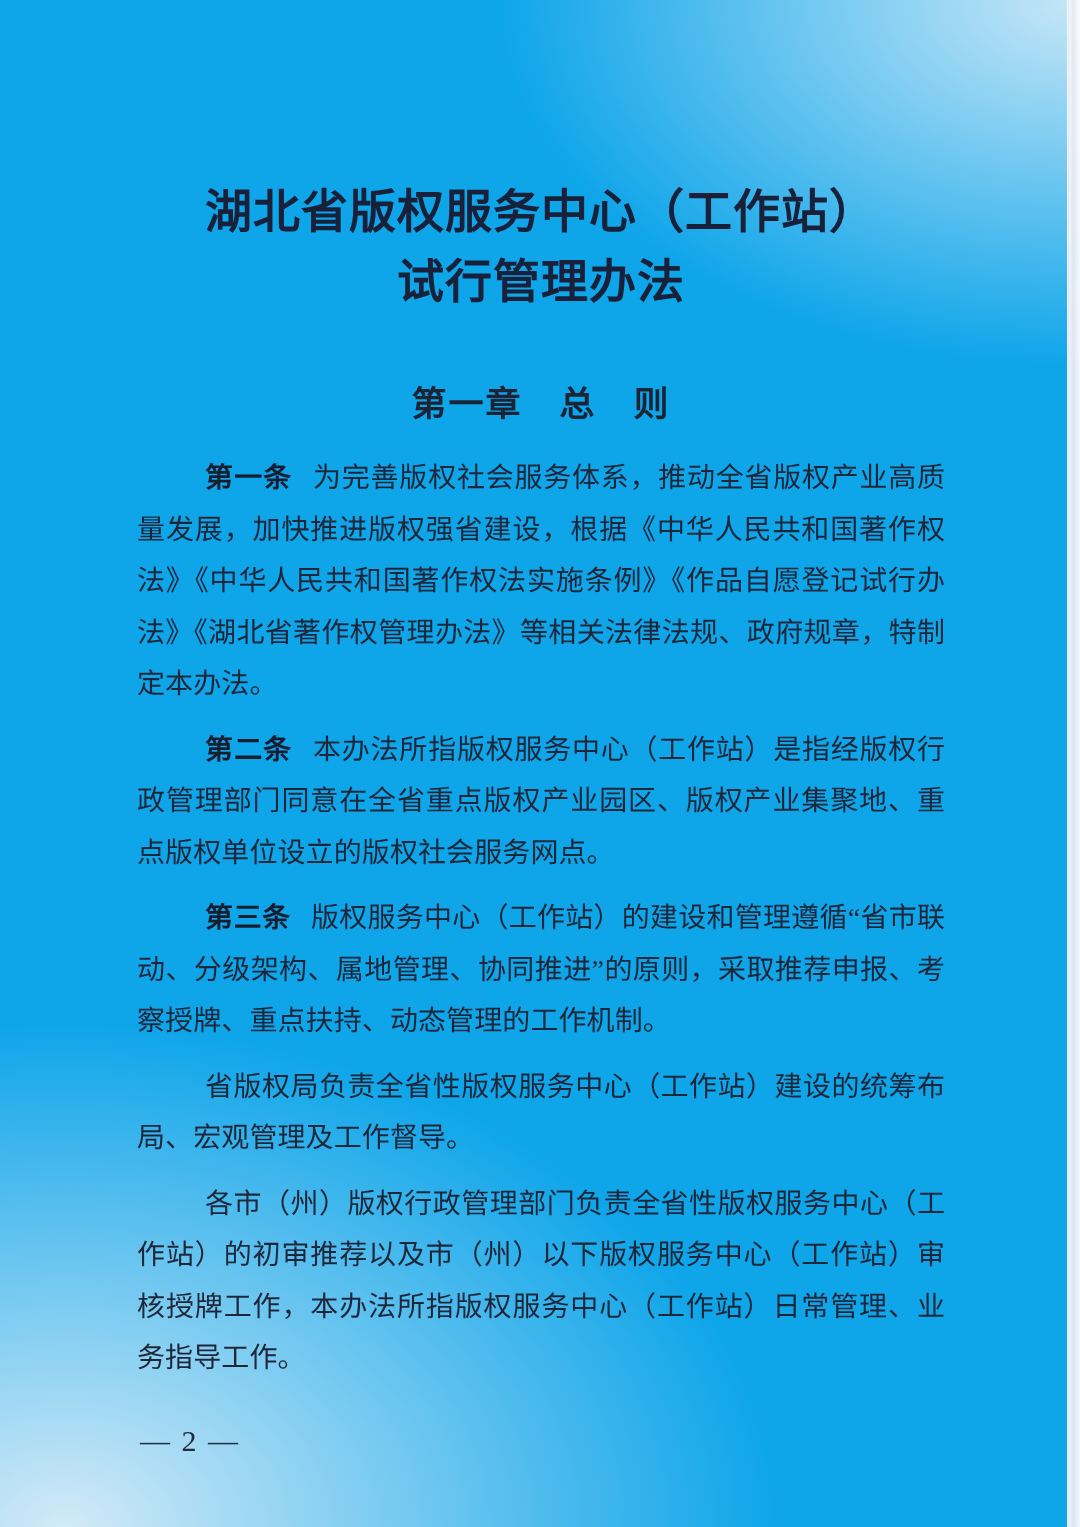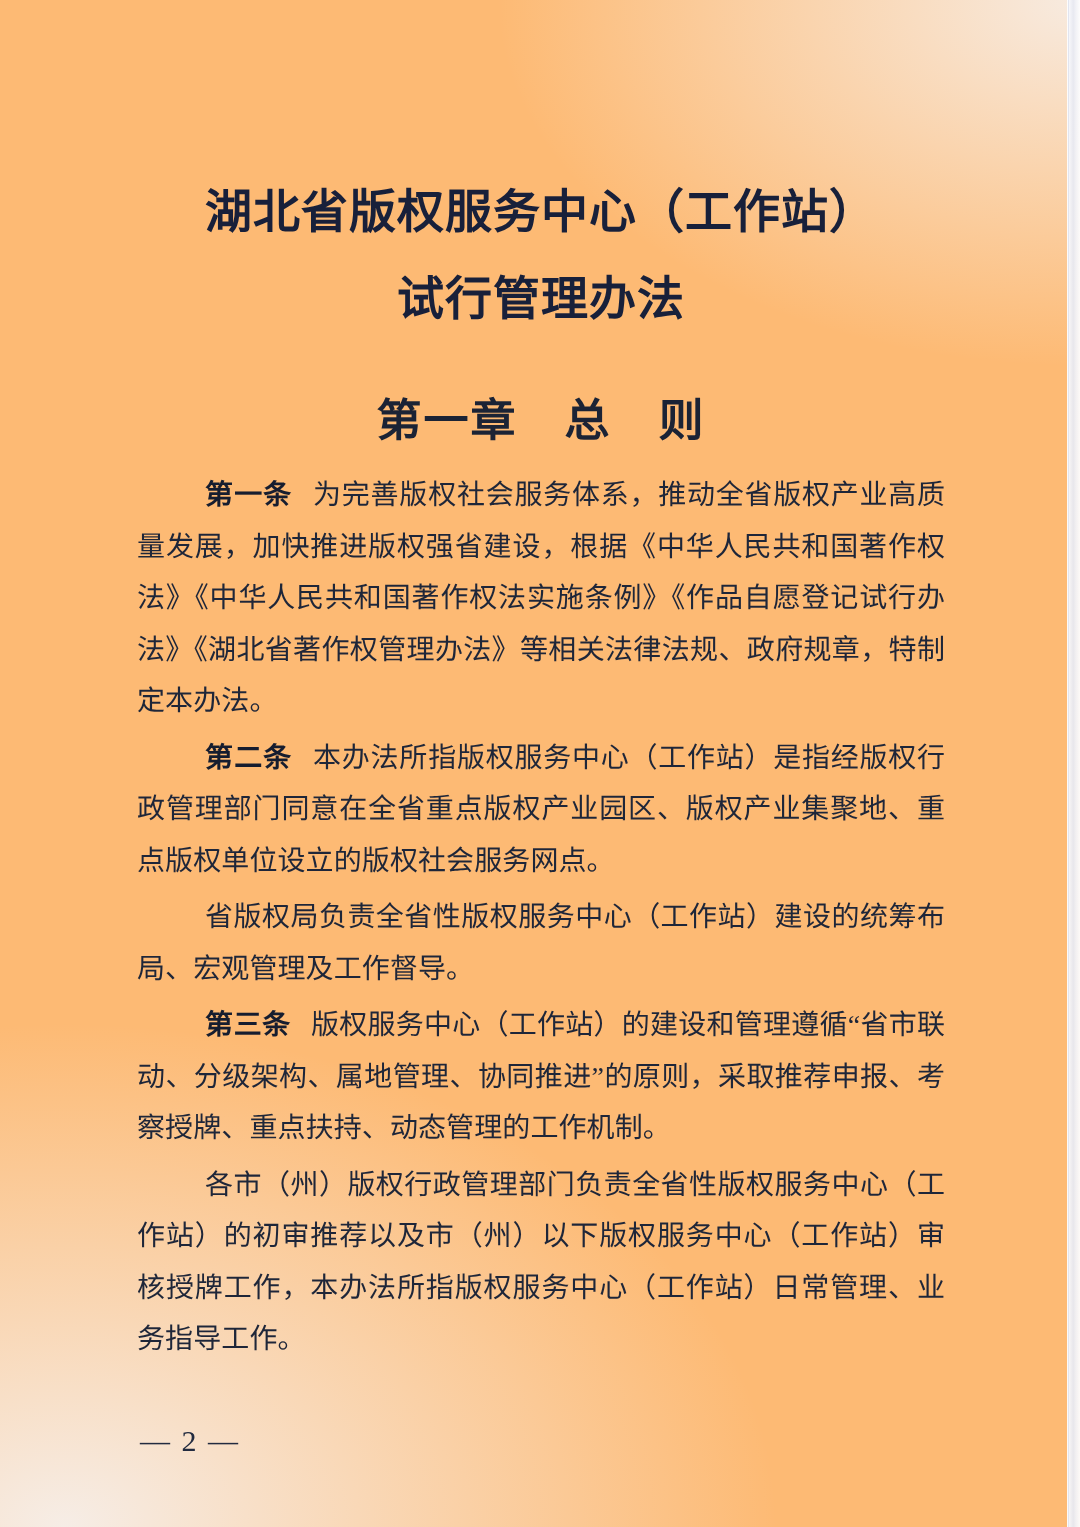--- a/index.html
+++ b/index.html
@@ -7,21 +7,21 @@
     margin: 0;
     padding: 0;
     background: #ffffff;
   }
 
   .page {
     position: relative;
     width: 1080px;
     height: 1527px;
     margin: 0;
-    background: #fdba74;
+    background: #0ea5e9;
     overflow: hidden;
     font-family: "Liberation Serif", "DejaVu Serif", serif;
     color: #1b2335;
     -webkit-font-smoothing: antialiased;
   }
 
   
   .scan-edge {
     position: absolute;
     top: 0;
@@ -74,31 +74,31 @@
     font-size: 47px;
     line-height: 68px;
     letter-spacing: 1px;
     color: #18203a;
   }
   .doc-title .line {
     display: block;
     white-space: nowrap;
   }
   .doc-title .line.second {
-    margin-top: 19px;
+    margin-top: 2px;
   }
 
   
   .chapter-heading {
     margin: 0;
     padding-top: 62px;
     text-align: center;
     font-family: "DejaVu Sans", "Liberation Sans", sans-serif;
     font-weight: 700;
-    font-size: 45px;
+    font-size: 35px;
     line-height: 52px;
     letter-spacing: 2px;
     color: #1b2335;
   }
 
   
   .body-block {
     padding-top: 22px;
   }
 
@@ -108,21 +108,21 @@
     line-height: 51.5px;
     text-align: justify;
     text-align-last: left;
     text-justify: inter-ideograph;
     letter-spacing: 0.1px;
     color: #1e2639;
     text-indent: 68px;
   }
 
   p.para + p.para {
-    margin-top: 5px;
+    margin-top: 14px;
   }
 
   .art-label {
     font-family: "DejaVu Sans", "Liberation Sans", sans-serif;
     font-weight: 700;
     letter-spacing: 0.5px;
     color: #161d2f;
   }
   .art-gap {
     display: inline-block;
@@ -163,25 +163,25 @@
     <div class="body-block">
 
       <p class="para">
         <span class="art-label">第一条</span><span class="art-gap"></span><span>为完善版权社会服务体系，推动全省版权产业高质量发展，加快推进版权强省建设，根据《中华人民共和国著作权法》《中华人民共和国著作权法实施条例》《作品自愿登记试行办法》《湖北省著作权管理办法》等相关法律法规、政府规章，特制定本办法。</span>
       </p>
 
       <p class="para">
         <span class="art-label">第二条</span><span class="art-gap"></span><span>本办法所指版权服务中心（工作站）是指经版权行政管理部门同意在全省重点版权产业园区、版权产业集聚地、重点版权单位设立的版权社会服务网点。</span>
       </p>
 
-      <p class="para">省版权局负责全省性版权服务中心（工作站）建设的统筹布局、宏观管理及工作督导。</p>
-
       <p class="para">
         <span class="art-label">第三条</span><span class="art-gap"></span><span>版权服务中心（工作站）的建设和管理遵循“省市联动、分级架构、属地管理、协同推进”的原则，采取推荐申报、考察授牌、重点扶持、动态管理的工作机制。</span>
       </p>
+
+      <p class="para">省版权局负责全省性版权服务中心（工作站）建设的统筹布局、宏观管理及工作督导。</p>
 
       <p class="para">各市（州）版权行政管理部门负责全省性版权服务中心（工作站）的初审推荐以及市（州）以下版权服务中心（工作站）审核授牌工作，本办法所指版权服务中心（工作站）日常管理、业务指导工作。</p>
 
     </div>
   </div>
 
   <div class="page-number">— 2 —</div>
 
 </div>
 

